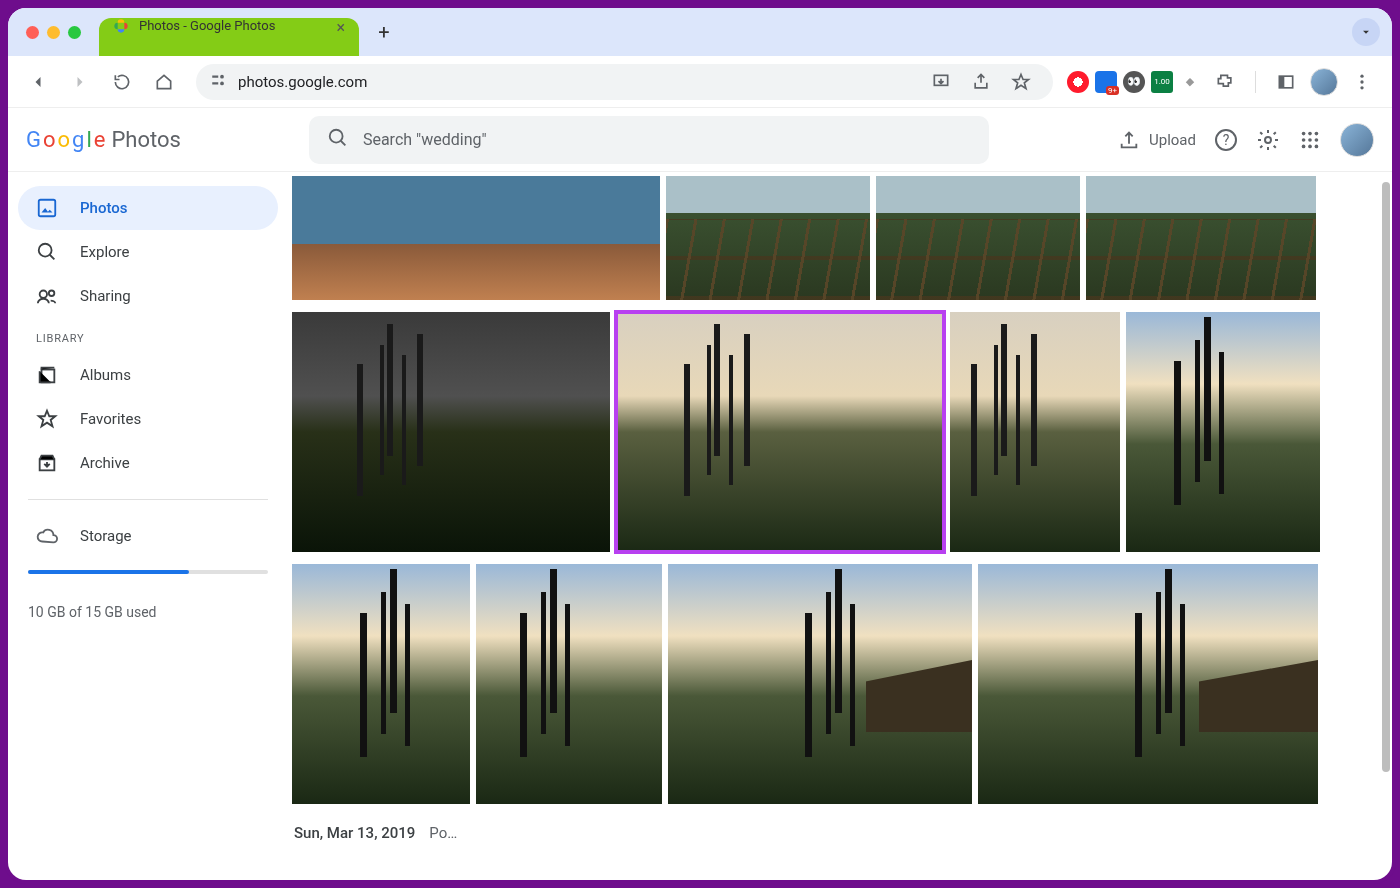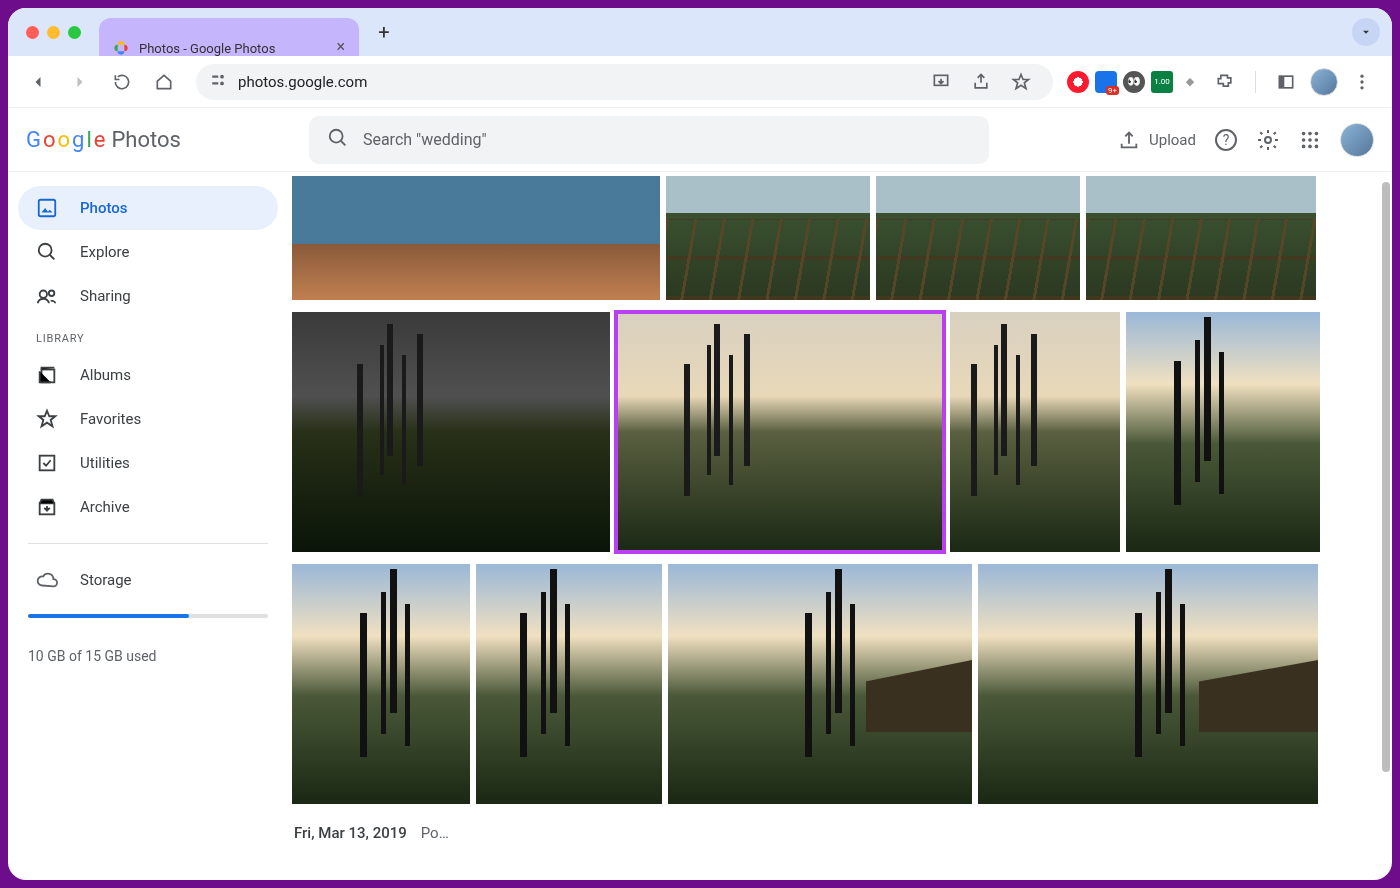--- a/index.html
+++ b/index.html
@@ -3,21 +3,21 @@
 <meta charset="utf-8">
 <style>
   * { box-sizing: border-box; margin: 0; padding: 0; }
   body { font-family: 'Google Sans', Roboto, Arial, sans-serif; background: #6e0d8c; width: 1400px; height: 888px; overflow: hidden; }
   .frame { position:absolute; inset:8px; border-radius:18px; overflow:hidden; background:#fff; box-shadow:0 0 0 4px #6e0d8c; }
 
   
   .browser-top { background:#dce6fb; height:48px; display:flex; align-items:center; padding:0 12px; }
   .traffic { display:flex; gap:8px; margin-right:18px; margin-left:6px;}
   .traffic span { width:13px; height:13px; border-radius:50%; display:block; }
-  .tab { background:#c4b5fd; border-radius:12px 12px 0 0; height:38px; margin-top:10px; display:flex; align-items:flex-end; padding:0 14px; gap:10px; min-width:260px; position:relative;}
+  .tab { background:#84cc16; border-radius:12px 12px 0 0; height:38px; margin-top:10px; display:flex; align-items:flex-start; padding:0 14px; gap:10px; min-width:260px; position:relative;}
   .tab .favicon { width:16px; height:16px; }
   .tab-title { font-size:13px; color:#333; flex:1;}
   .tab-close { font-size:16px; color:#555; }
   .newtab { width:30px; height:30px; border-radius:50%; display:flex; align-items:center; justify-content:center; margin-left:10px; color:#333; font-size:20px; }
   .chrome-chevron { margin-left:auto; width:28px; height:28px; border-radius:50%; background:#c7d5f5; display:flex; align-items:center; justify-content:center; color:#333; }
 
   .addrbar { background:#fff; height:52px; display:flex; align-items:center; padding:0 12px; gap:6px; border-bottom:1px solid #eee;}
   .nb { width:36px; height:36px; display:flex; align-items:center; justify-content:center; color:#5f6368; border-radius:50%;}
   .nb svg { width:20px; height:20px; }
   .omnibox { flex:1; background:#f1f3f4; border-radius:20px; height:36px; display:flex; align-items:center; padding:0 14px; gap:10px; color:#202124; font-size:15px; margin:0 8px;}
@@ -283,29 +283,20 @@
             <span class="ic">
               <svg viewBox="0 0 24 24" width="22" height="22">
                 <path fill="none" stroke="currentColor" stroke-width="2" d="M12 3l2.5 6H21l-5 4 2 7-6-4-6 4 2-7-5-4h6.5z"></path>
               </svg>
             </span>
             <span>Favorites</span>
           </div>
           <div class="side-item">
             <span class="ic">
               <svg viewBox="0 0 24 24" width="22" height="22">
-                <rect x="4" y="4" width="16" height="16" fill="none" stroke="currentColor" stroke-width="2"></rect>
-                <path stroke="currentColor" stroke-width="2" fill="none" d="M8 12l3 3 5-6"></path>
-              </svg>
-            </span>
-            <span>Utilities</span>
-          </div>
-          <div class="side-item">
-            <span class="ic">
-              <svg viewBox="0 0 24 24" width="22" height="22">
                 <rect x="4" y="8" width="16" height="12" fill="none" stroke="currentColor" stroke-width="2"></rect>
                 <path stroke="currentColor" stroke-width="2" d="M4 8l2-4h12l2 4M12 11v5m-3-3l3 3 3-3"></path>
               </svg>
             </span>
             <span>Archive</span>
           </div>
         </div>
       <div class="side-div"></div>
       <div class="side-item">
         <span class="ic">
@@ -333,21 +324,21 @@
           <div class="ph dawn" style="width: 170px; height: 240px;"></div>
           <div class="ph dawn2 var" style="width: 194px; height: 240px;"></div>
           <div style="flex-basis: 100%; height: 0px;"></div>
           <div class="ph dawn2" style="width: 178px; height: 240px;"></div>
           <div class="ph dawn2 var" style="width: 186px; height: 240px;"></div>
           <div class="ph dawn2 hut" style="width: 304px; height: 240px;"></div>
           <div class="ph dawn2 hut" style="width: 340px; height: 240px;"></div>
           <div style="flex-basis: 100%; height: 0px;"></div>
         </div>
       <div class="date-row">
-        <span style="font-weight:500">Fri, Mar 13, 2019</span>
+        <span style="font-weight:500">Sun, Mar 13, 2019</span>
         <span class="loc">Po…</span>
       </div>
       <div class="scrolltrack">
           <div class="scrollthumb"></div>
         </div>
     </div>
   </div>
 
 </div>
 

